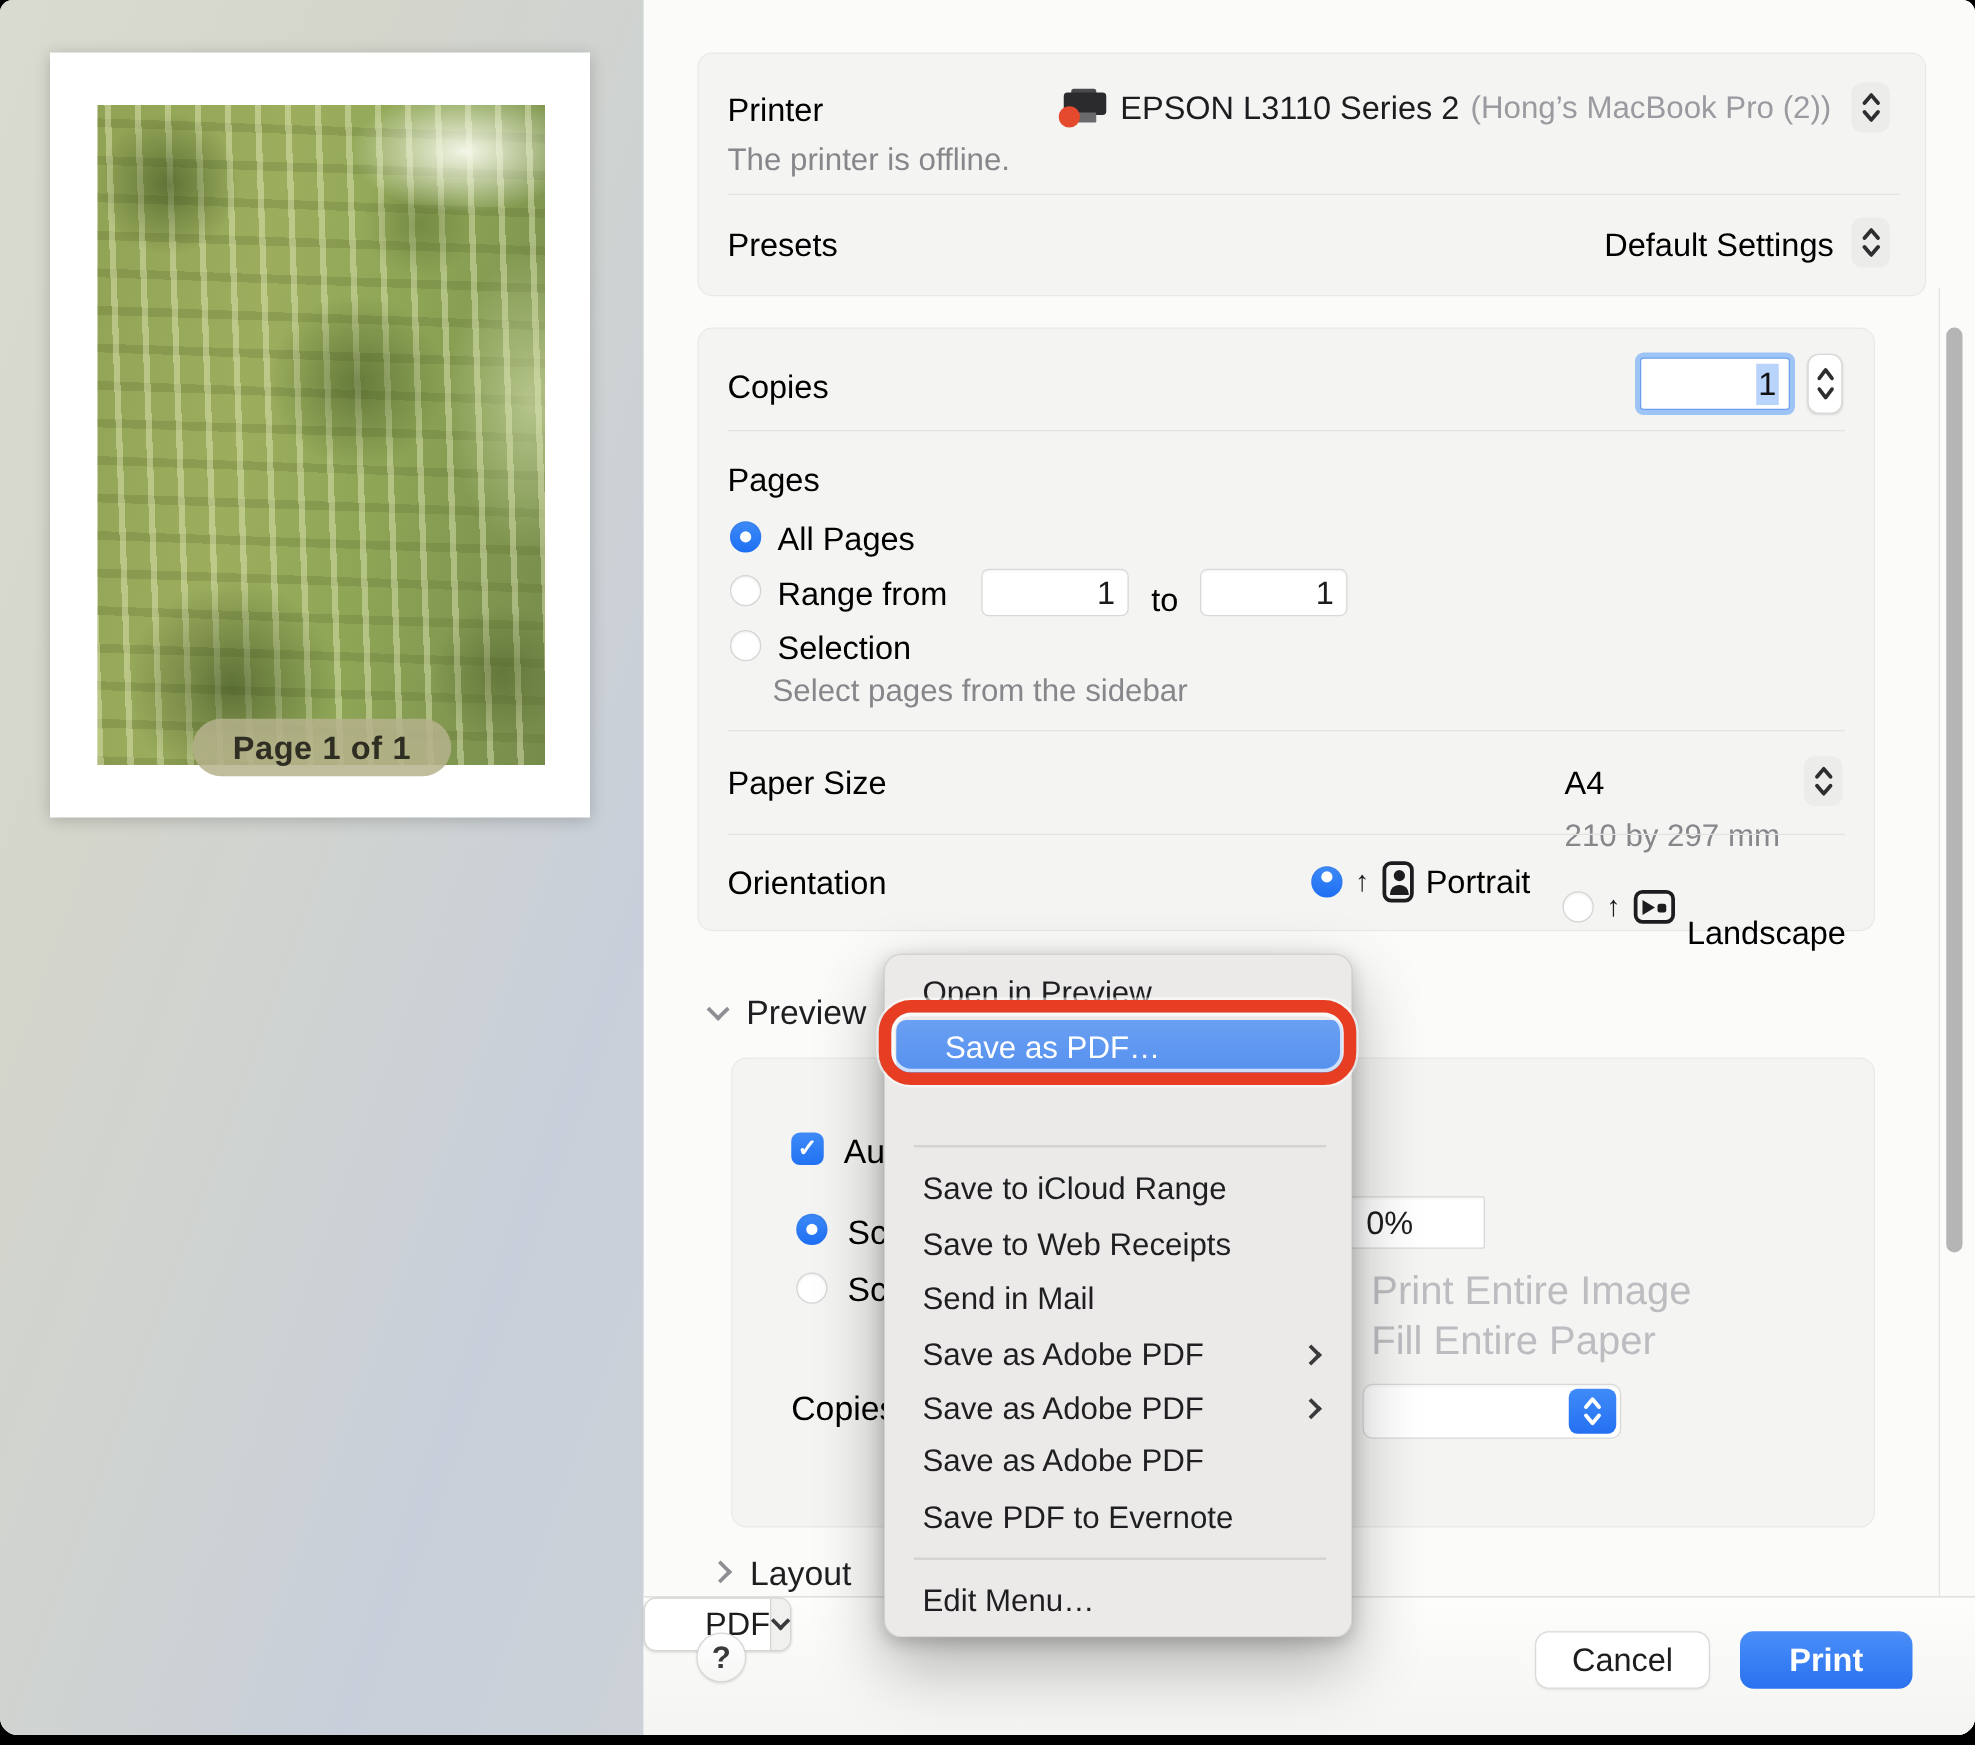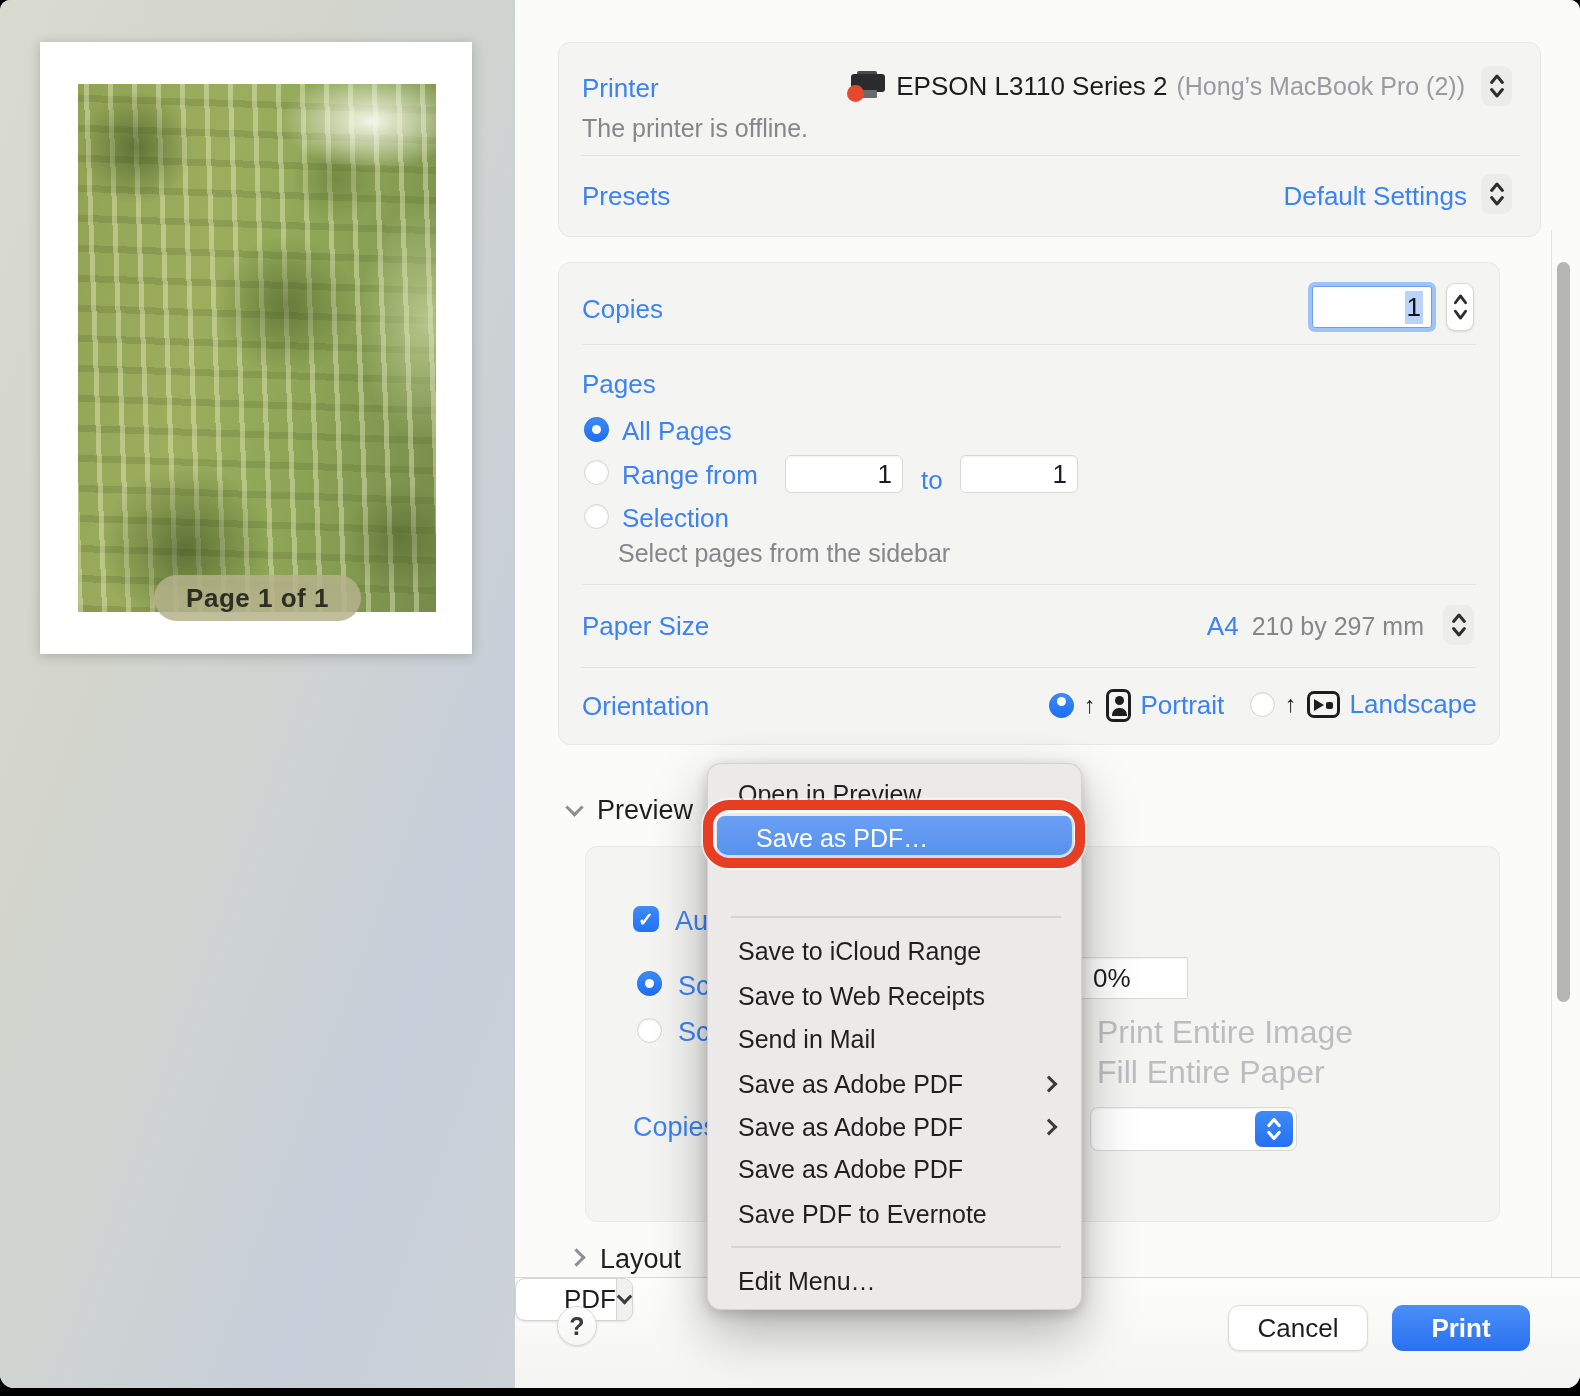--- a/index.html
+++ b/index.html
@@ -28,21 +28,21 @@
   .page-pill { position:absolute; left:154px; top:575px; width:207px; height:46px; border-radius:23px;
     background:rgba(181,177,140,.85); display:flex; align-items:center; justify-content:center;
     font-size:26px; font-weight:700; color:#2f2e23; letter-spacing:.5px; }
 
   
   .right-pane { position:absolute; left:515px; top:0; width:1065px; height:1388px; background:#fbfbfa; }
   .card { position:absolute; background:#f4f4f2; border:1px solid #e9e9e7; border-radius:12px; }
   .card1 { left:558px; top:42px;  width:983px; height:195px; }
   .card2 { left:558px; top:262px; width:942px; height:483px; }
   .card3 { left:585px; top:846px; width:915px; height:376px; }
-  .lbl   { position:absolute; font-size:26px; color:#3b82f6; }
+  .lbl   { position:absolute; font-size:26px; color:#000000; }
   .sub   { position:absolute; font-size:25px; color:#86868b; }
   .sep   { position:absolute; height:1px; background:#e2e2e0; }
 
   
   .stepper { position:absolute; width:31px; height:40px; background:#ececea; border-radius:9px;
     display:flex; align-items:center; justify-content:center; }
   .stepper svg { display:block; }
   .stepper.white { background:#fff; border:1px solid #d8d8d6; box-shadow:0 1px 2px rgba(0,0,0,.12); }
   .stepper.blue  { background:linear-gradient(#3f8bf8,#2470f2); }
 
@@ -189,21 +189,21 @@
     <div class="lbl" style="left:622px; top:460px;">Range from</div>
     <div class="field" style="left:785px; top:455px; width:118px; height:38px;">1</div>
     <div class="lbl" style="left:921px; top:465px;">to</div>
     <div class="field" style="left:960px; top:455px; width:118px; height:38px;">1</div>
     <div class="radio" style="left:584px; top:504px;"></div>
     <div class="lbl" style="left:622px; top:503px;">Selection</div>
     <div class="sub" style="left:618px; top:539px;">Select pages from the sidebar</div>
     <div class="sep" style="left:582px; top:584px; width:894px;"></div>
 
     <div class="lbl" style="left:582px; top:611px;">Paper Size</div>
-    <div style="position:absolute; top:611px; right:156px; display:flex; gap:13px; align-items:baseline;">
+    <div style="position:absolute; top:611px; right:156px; display:flex; gap:13px; align-items:baseline;flex-direction:column;">
       <span class="lbl" style="position:static;">A4</span>
       <span class="sub" style="position:static;">210 by 297 mm</span>
     </div>
     <div class="stepper" style="left:1443px; top:605px;">
       <svg width="18" height="28" viewBox="0 0 20 30">
         <path d="M4 11 L10 4 L16 11" stroke="#2e2e30" stroke-width="3.4" fill="none" stroke-linecap="round" stroke-linejoin="round"></path>
         <path d="M4 19 L10 26 L16 19" stroke="#2e2e30" stroke-width="3.4" fill="none" stroke-linecap="round" stroke-linejoin="round"></path>
       </svg>
     </div>
     <div class="sep" style="left:582px; top:667px; width:894px;"></div>
@@ -212,21 +212,21 @@
     <div class="ori-group" style="left:1049px;">
       <span class="radio on" style="position:static;"></span>
       <span class="up-arrow">↑</span>
       <span class="portrait-frame"></span>
       <span class="lbl" style="position:static;">Portrait</span>
     </div>
     <div class="ori-group" style="left:1250px;">
       <span class="radio" style="position:static;"></span>
       <span class="up-arrow">↑</span>
       <span class="landscape-frame"></span>
-      <span class="lbl" style="position:static;">Landscape</span>
+      <span class="lbl" style="position:static;margin-top:42px;">Landscape</span>
     </div>
 
     <span class="chev-down" style="position:absolute; left:568px; top:801px;"></span>
     <div class="disc-label" style="position:absolute; left:597px; top:795px;">Preview</div>
 
     <div class="card card3"></div>
     <div class="checkbox" style="left:633px; top:906px;">✓</div>
     <div class="lbl" style="left:675px; top:906px; font-size:27px;">Aut</div>
     <div class="radio on" style="left:637px; top:971px;"></div>
     <div class="lbl" style="left:678px; top:971px; font-size:27px;">Sc</div>

